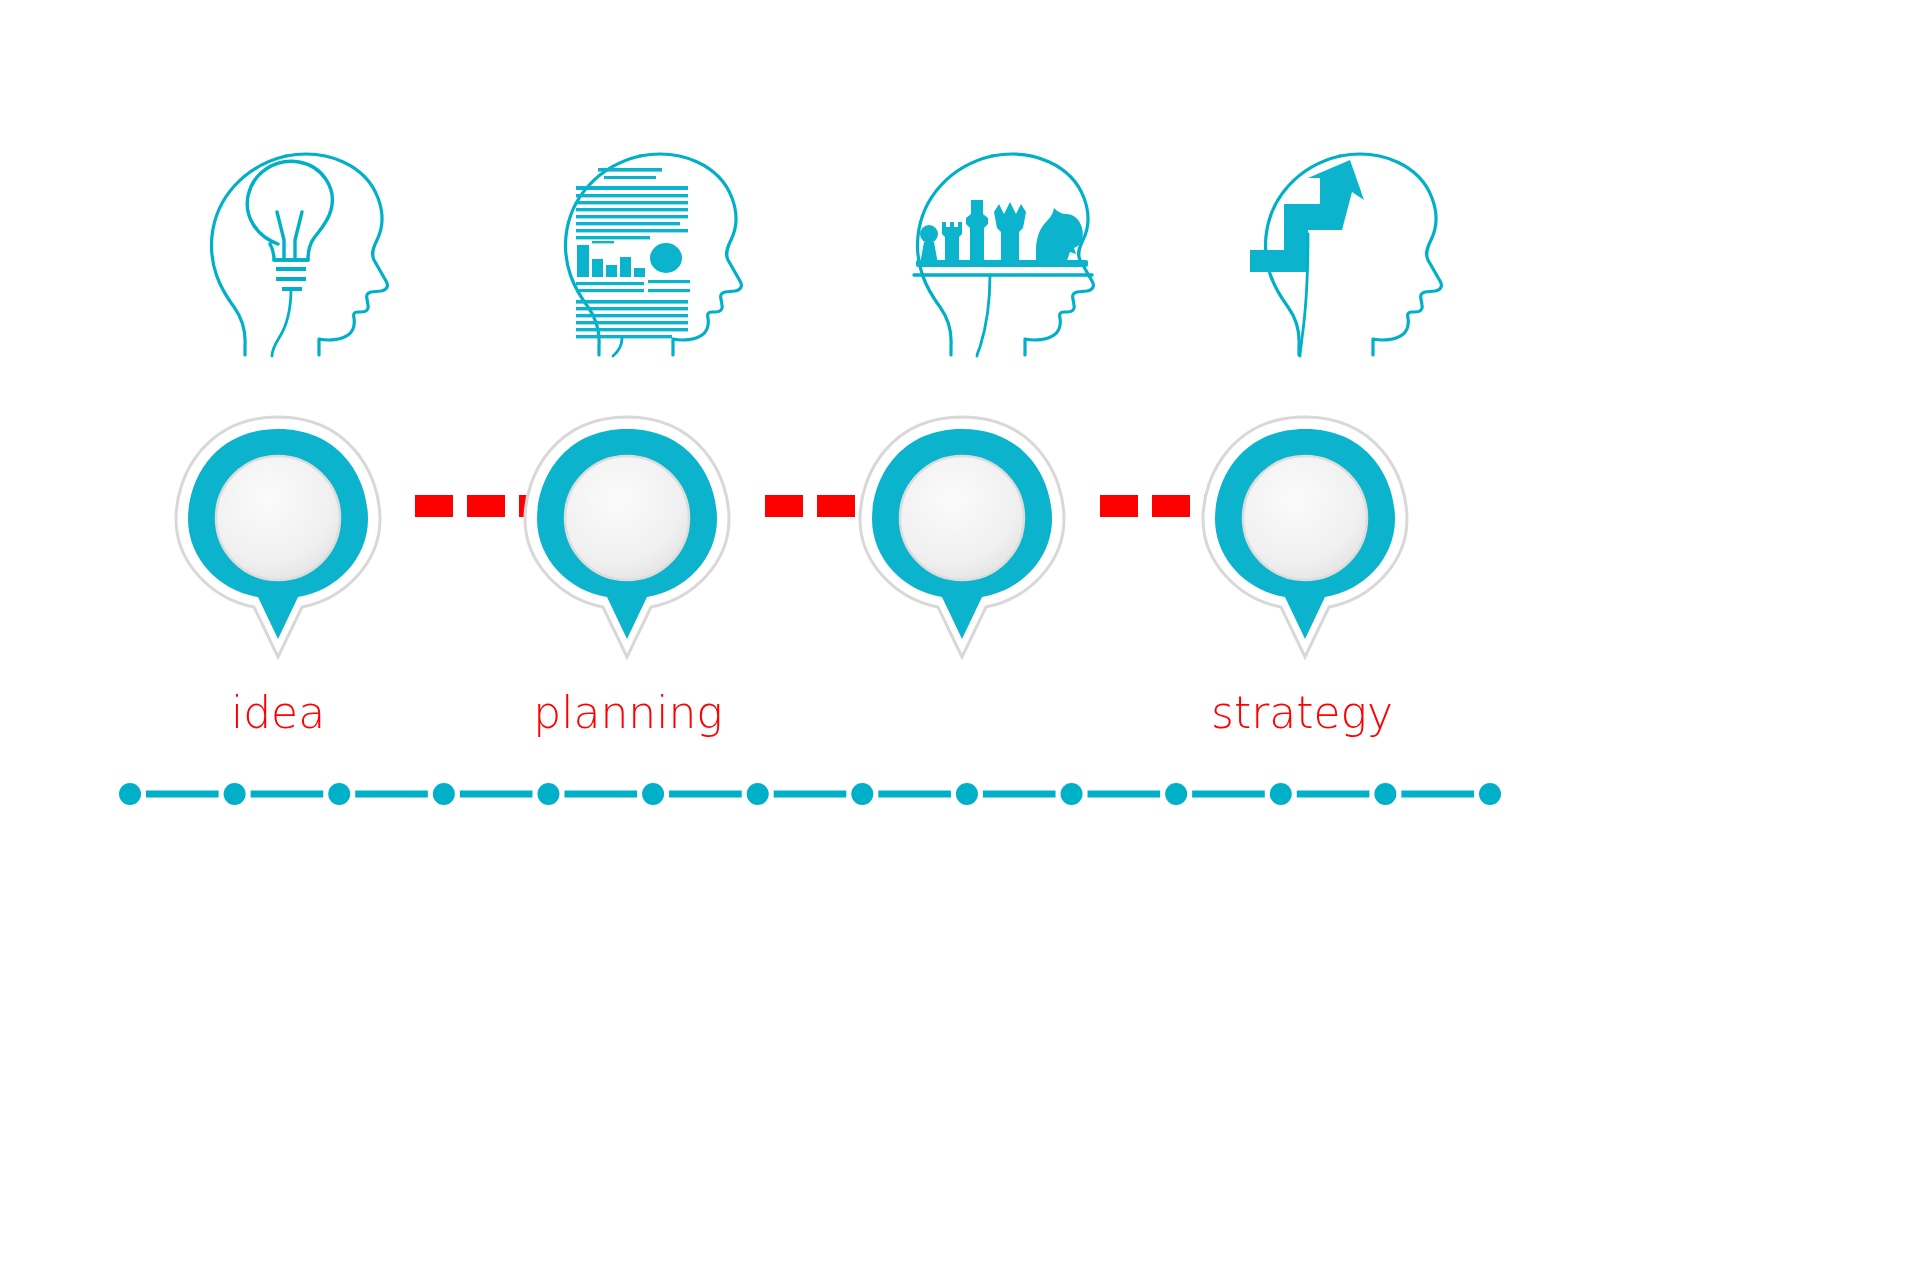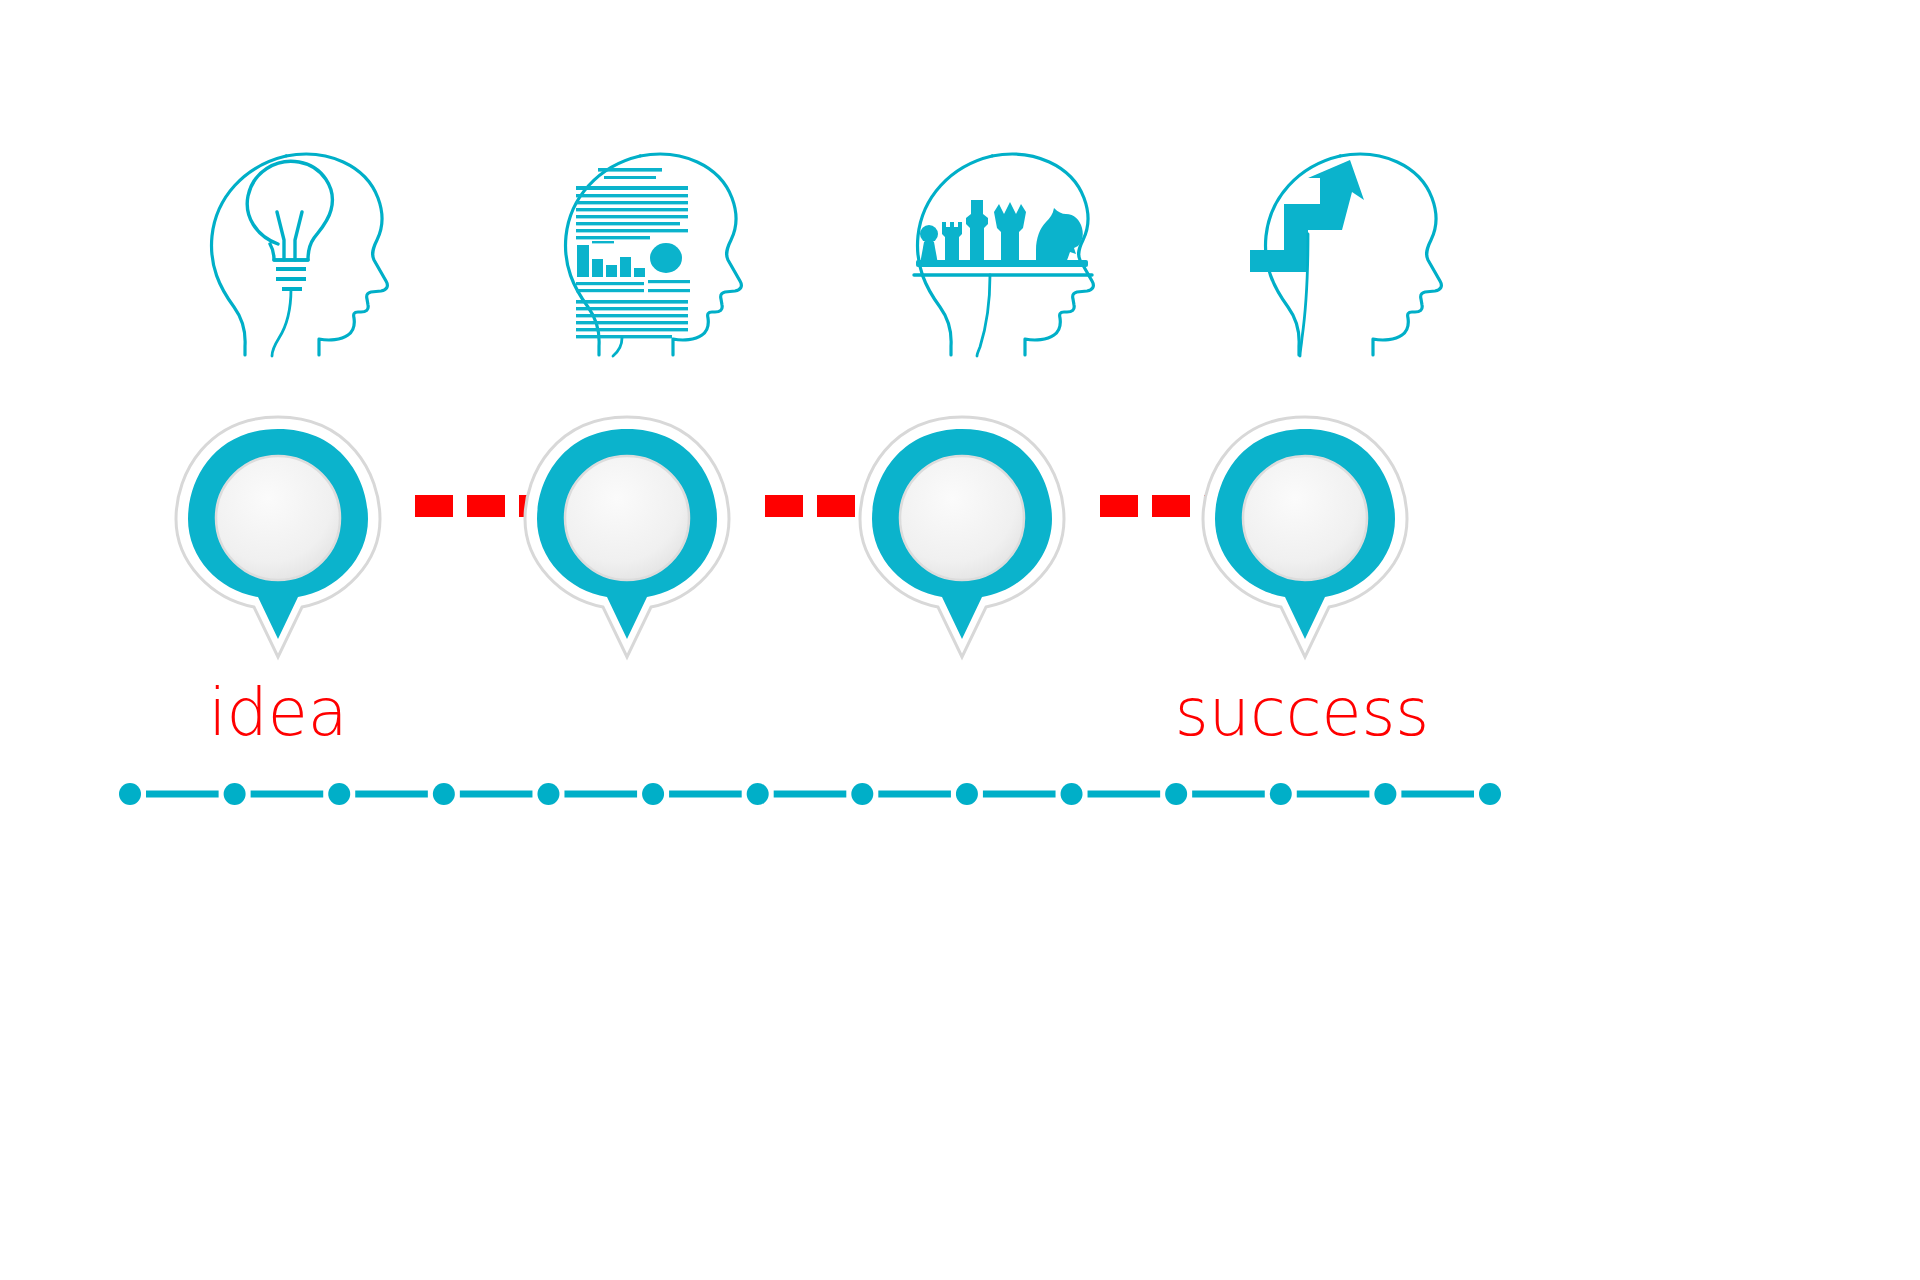--- a/index.html
+++ b/index.html
@@ -14,21 +14,21 @@
   .pins-row { position:absolute; left:0; top:385px; width:1920px; height:300px; }
   .pin { position:absolute; top:0; width:300px; height:300px; }
   .pin svg { display:block; width:100%; height:100%; overflow:visible; }
 
   .connectors { position:absolute; left:0; top:495px; width:1920px; height:40px; }
   .conn { position:absolute; top:0; height:22px; display:flex; gap:14px; align-items:center; }
   .dash { width:38px; height:22px; background:#ff0000; }
 
   .labels-row { position:absolute; left:0; top:660px; width:1920px; height:110px; }
   .step-label { position:absolute; top:0; width:420px; text-align:center;
-                color:#ff0000; font-size:65px; line-height:105px; font-weight:300;
+                color:#ff0000; font-size:44px; line-height:105px; font-weight:300;
                 font-family:"DejaVu Sans", sans-serif; letter-spacing:0px; }
 
   .timeline { position:absolute; left:130px; top:770px; width:1360px; height:48px; }
   .timeline svg { display:block; width:100%; height:100%; overflow:visible; }
 </style>
 </head>
 <body>
 
 <div id="stage">
 
@@ -252,21 +252,22 @@
                  C216 214 252 178 252 134 C252 88 220 32 150 32 Z" fill="#ffffff" stroke="#d8d8d8" stroke-width="3"></path>
         <path d="M150 44 C87 44 60 94 60 134 C60 174 92 206 130 212 L150 254 L170 212
                  C208 206 240 174 240 134 C240 94 213 44 150 44 Z" fill="#0bb3cc"></path>
         <circle cx="150" cy="133" r="62" fill="url(#ig4)" stroke="#dcdcdc" stroke-width="2.5"></circle>
       </svg>
     </div>
   </div>
 
   <div class="labels-row">
     <div class="step-label" style="left:68px;">idea</div>
-    <div class="step-label" style="left:1092px;">success</div>
+    <div class="step-label" style="left:418px;">planning</div>
+    <div class="step-label" style="left:1092px;">strategy</div>
   </div>
 
   <div class="timeline">
     <svg viewBox="0 0 1360 48" preserveAspectRatio="none">
       <g id="tl-line" stroke="#0bb3cc" stroke-width="7" stroke-linecap="butt">
           <line x1="16" x2="88.61538461538461" y1="24" y2="24" stroke="#00afc8"></line>
           <line x1="120.61538461538461" x2="193.23076923076923" y1="24" y2="24" stroke="#00afc8"></line>
           <line x1="225.23076923076923" x2="297.8461538461538" y1="24" y2="24" stroke="#00afc8"></line>
           <line x1="329.8461538461538" x2="402.46153846153845" y1="24" y2="24" stroke="#00afc8"></line>
           <line x1="434.46153846153845" x2="507.0769230769231" y1="24" y2="24" stroke="#00afc8"></line>

